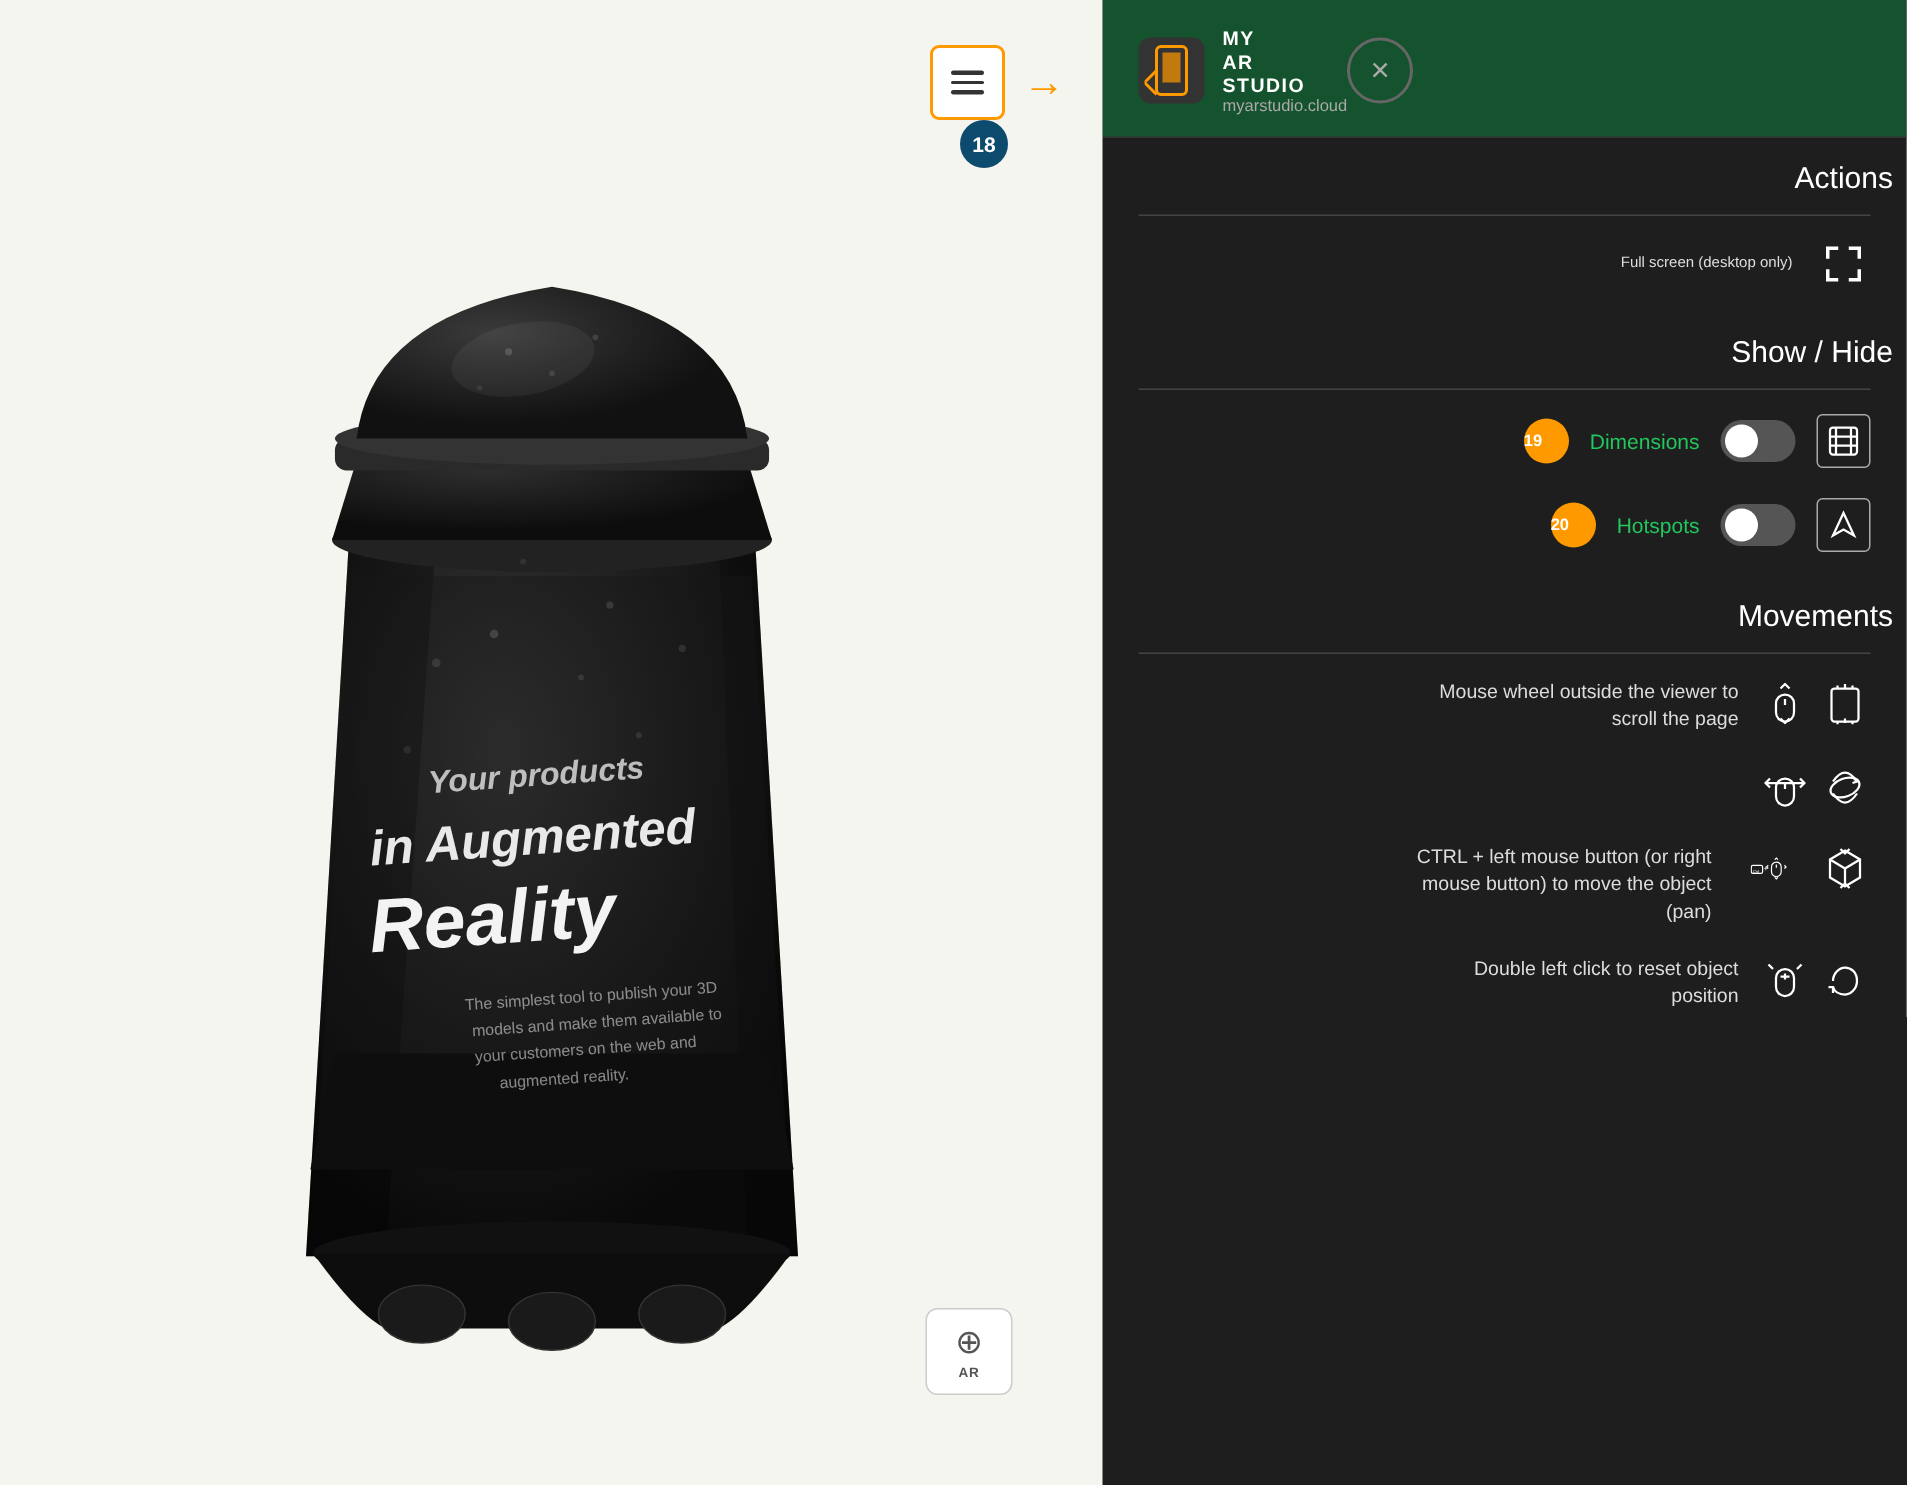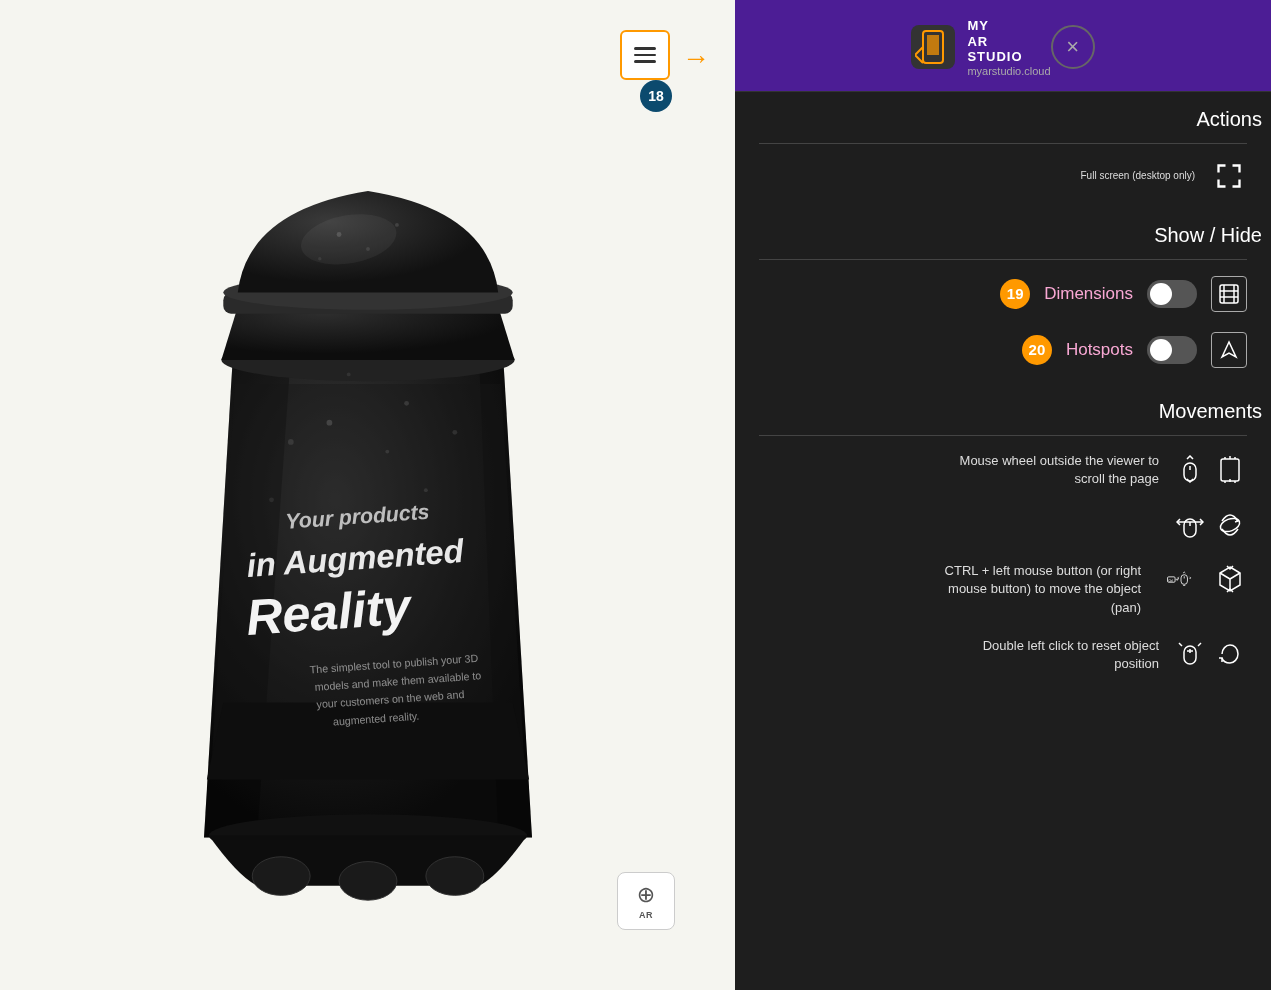--- a/index.html
+++ b/index.html
@@ -138,24 +138,24 @@
       display: flex;
       flex-direction: column;
       overflow-y: auto;
       padding: 0;
     }
 
     
     .panel-header {
       display: flex;
       align-items: center;
-      justify-content: center;
+      justify-content: flex-start;
       padding: 18px 24px 14px;
       border-bottom: 1px solid #333;
-      background: #4c1d95;
+      background: #14532d;
     }
 
     .brand-info {
       display: flex;
       align-items: center;
       gap: 12px;
     }
 
     .brand-logo {
       width: 44px;
@@ -257,30 +257,29 @@
       padding: 10px 24px;
     }
 
     .badge-circle {
       width: 30px;
       height: 30px;
       background: #f90;
       border-radius: 50%;
       display: flex;
       align-items: center;
-      justify-content: center;
       color: white;
-      font-size: 15px;
+      font-size: 11px;
       font-weight: bold;
       flex-shrink: 0;
     }
 
     .show-hide-label {
-      color: #f9a8d4;
-      font-size: 17px;
+      color: #22c55e;
+      font-size: 14px;
     }
 
     
     .toggle {
       width: 50px;
       height: 28px;
       background: #555;
       border-radius: 14px;
       position: relative;
       cursor: pointer;

